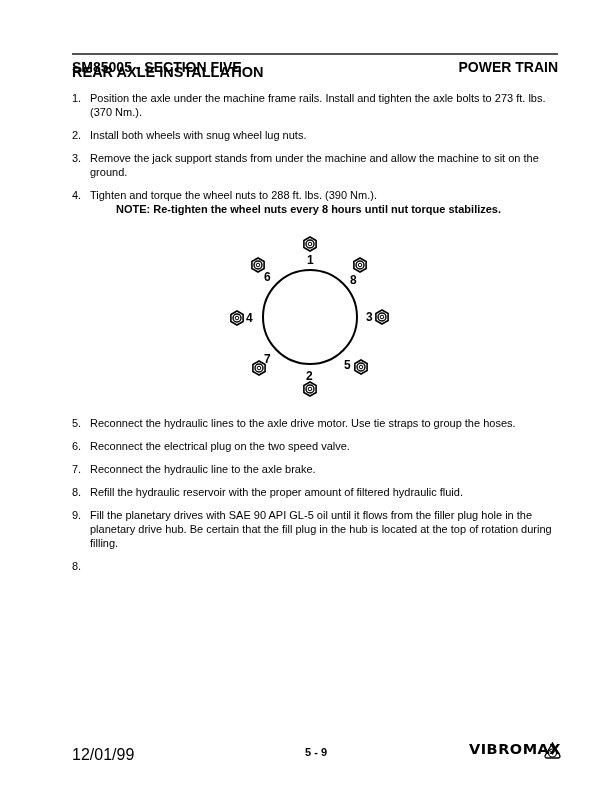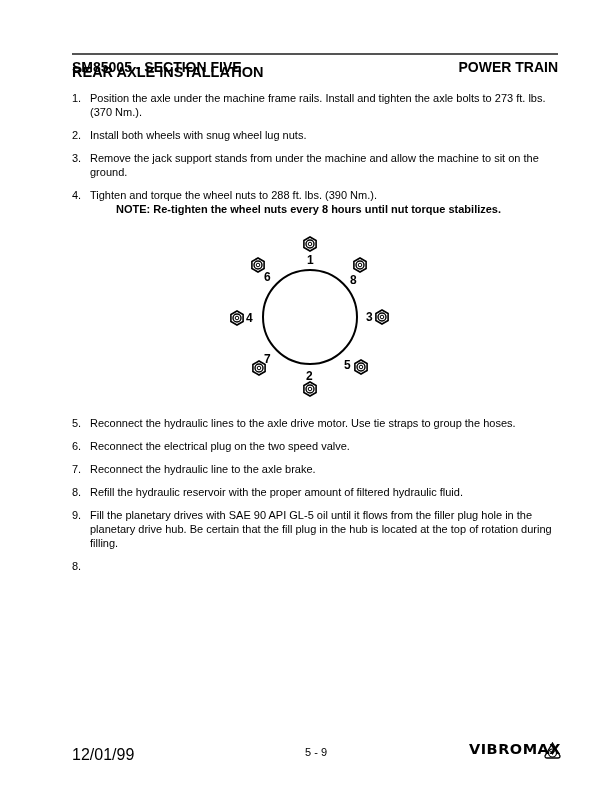--- a/index.html
+++ b/index.html
@@ -13,21 +13,21 @@
   .title { position: absolute; left: 72px; top: 64px; font-weight: bold; font-size: 14.5px; }
   .steps { position: absolute; left: 72px; width: 486px; margin: 0; padding: 0; list-style: none;
            font-size: 11px; line-height: 14px; }
   .steps li { position: relative; padding-left: 18px; margin-bottom: 9px; }
   .steps li .num { position: absolute; left: 0; top: 0; }
   .steps li .note { font-weight: bold; display: block; margin-left: 26px; }
   .steps1 { top: 91px; }
   .steps2 { top: 416px; }
   .diagram { position: absolute; left: 220px; top: 232px; width: 180px; height: 168px; }
   .footer-date { position: absolute; left: 72px; top: 746px; font-size: 16px; }
-  .footer-page { position: absolute; left: 305px; top: 746px; font-size: 11px; }
+  .footer-page { position: absolute; left: 305px; top: 746px; font-size: 11px; font-weight: bold; }
   .logo { position: absolute; left: 469px; top: 738px; width: 92px; height: 24px; }
   .logo-text { position: absolute; left: 0; top: 3px; font-weight: bold; font-size: 14.5px;
                letter-spacing: 0.5px; font-family: "DejaVu Sans", sans-serif; }
 </style>
 </head>
 <body>
 
 <div class="header">
   <span class="left">SM85005 - SECTION FIVE</span>
   <span class="right">POWER TRAIN</span>

